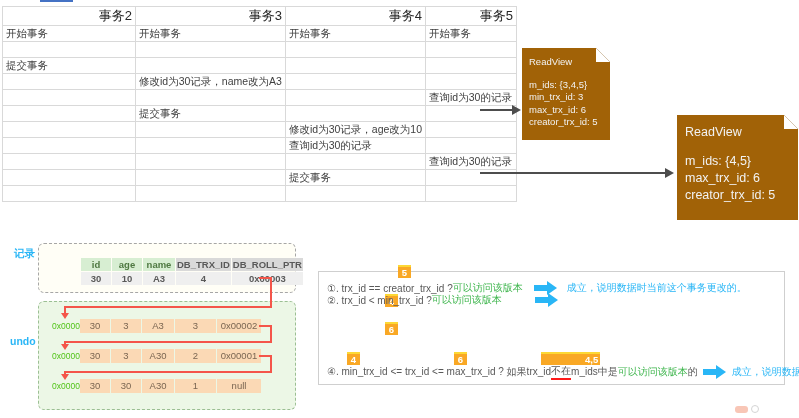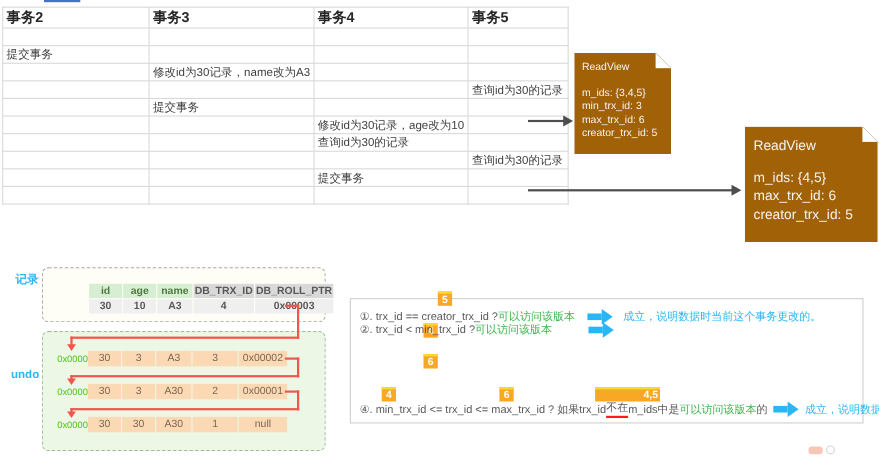--- a/index.html
+++ b/index.html
@@ -6,21 +6,21 @@
   body { font-family:"Liberation Sans", sans-serif; background:#fff; }
   .stage { position:relative; width:799px; height:418px; background:#fff; overflow:hidden; }
 
   
   .top-line { position:absolute; left:40px; top:0; width:33px; height:2px; background:#4472c4; }
 
   
   table.txn { position:absolute; left:2px; top:6px; border-collapse:collapse; table-layout:fixed; }
   table.txn th, table.txn td { border:1px solid #d9d9d9; font-size:10.5px; color:#404040;
      padding:0 3px; white-space:nowrap; overflow:hidden; height:16px; text-align:left; vertical-align:middle; }
-  table.txn th { font-size:13px; font-weight:bold; color:#262626; text-align:left; height:17px; }
+  table.txn th { font-size:13px; font-weight:normal; color:#262626; text-align:right; height:17px; }
 
   
   .h-arrow { position:absolute; height:2px; background:#4d4d4d; }
   .h-arrow::after { content:""; position:absolute; right:-8px; top:-4px; border-top:5px solid transparent;
      border-bottom:5px solid transparent; border-left:9px solid #4d4d4d; }
 
   
   .readview { position:absolute; background:#a16207; color:#f2f2f2;
      clip-path:polygon(0 0, calc(100% - 14px) 0, 100% 14px, 100% 100%, 0 100%); }
   .readview .fold { position:absolute; top:0; right:0; width:0; height:0;
@@ -89,20 +89,26 @@
         <col style="width:91px">
       </colgroup>
     <tbody>
         <tr>
       <th>事务2</th>
       <th>事务3</th>
       <th>事务4</th>
       <th>事务5</th>
     </tr>
     <tr>
+      <td>开始事务</td>
+      <td>开始事务</td>
+      <td>开始事务</td>
+      <td>开始事务</td>
+    </tr>
+    <tr>
       <td></td>
       <td></td>
       <td></td>
       <td></td>
     </tr>
     <tr>
       <td>提交事务</td>
       <td></td>
       <td></td>
       <td></td>

